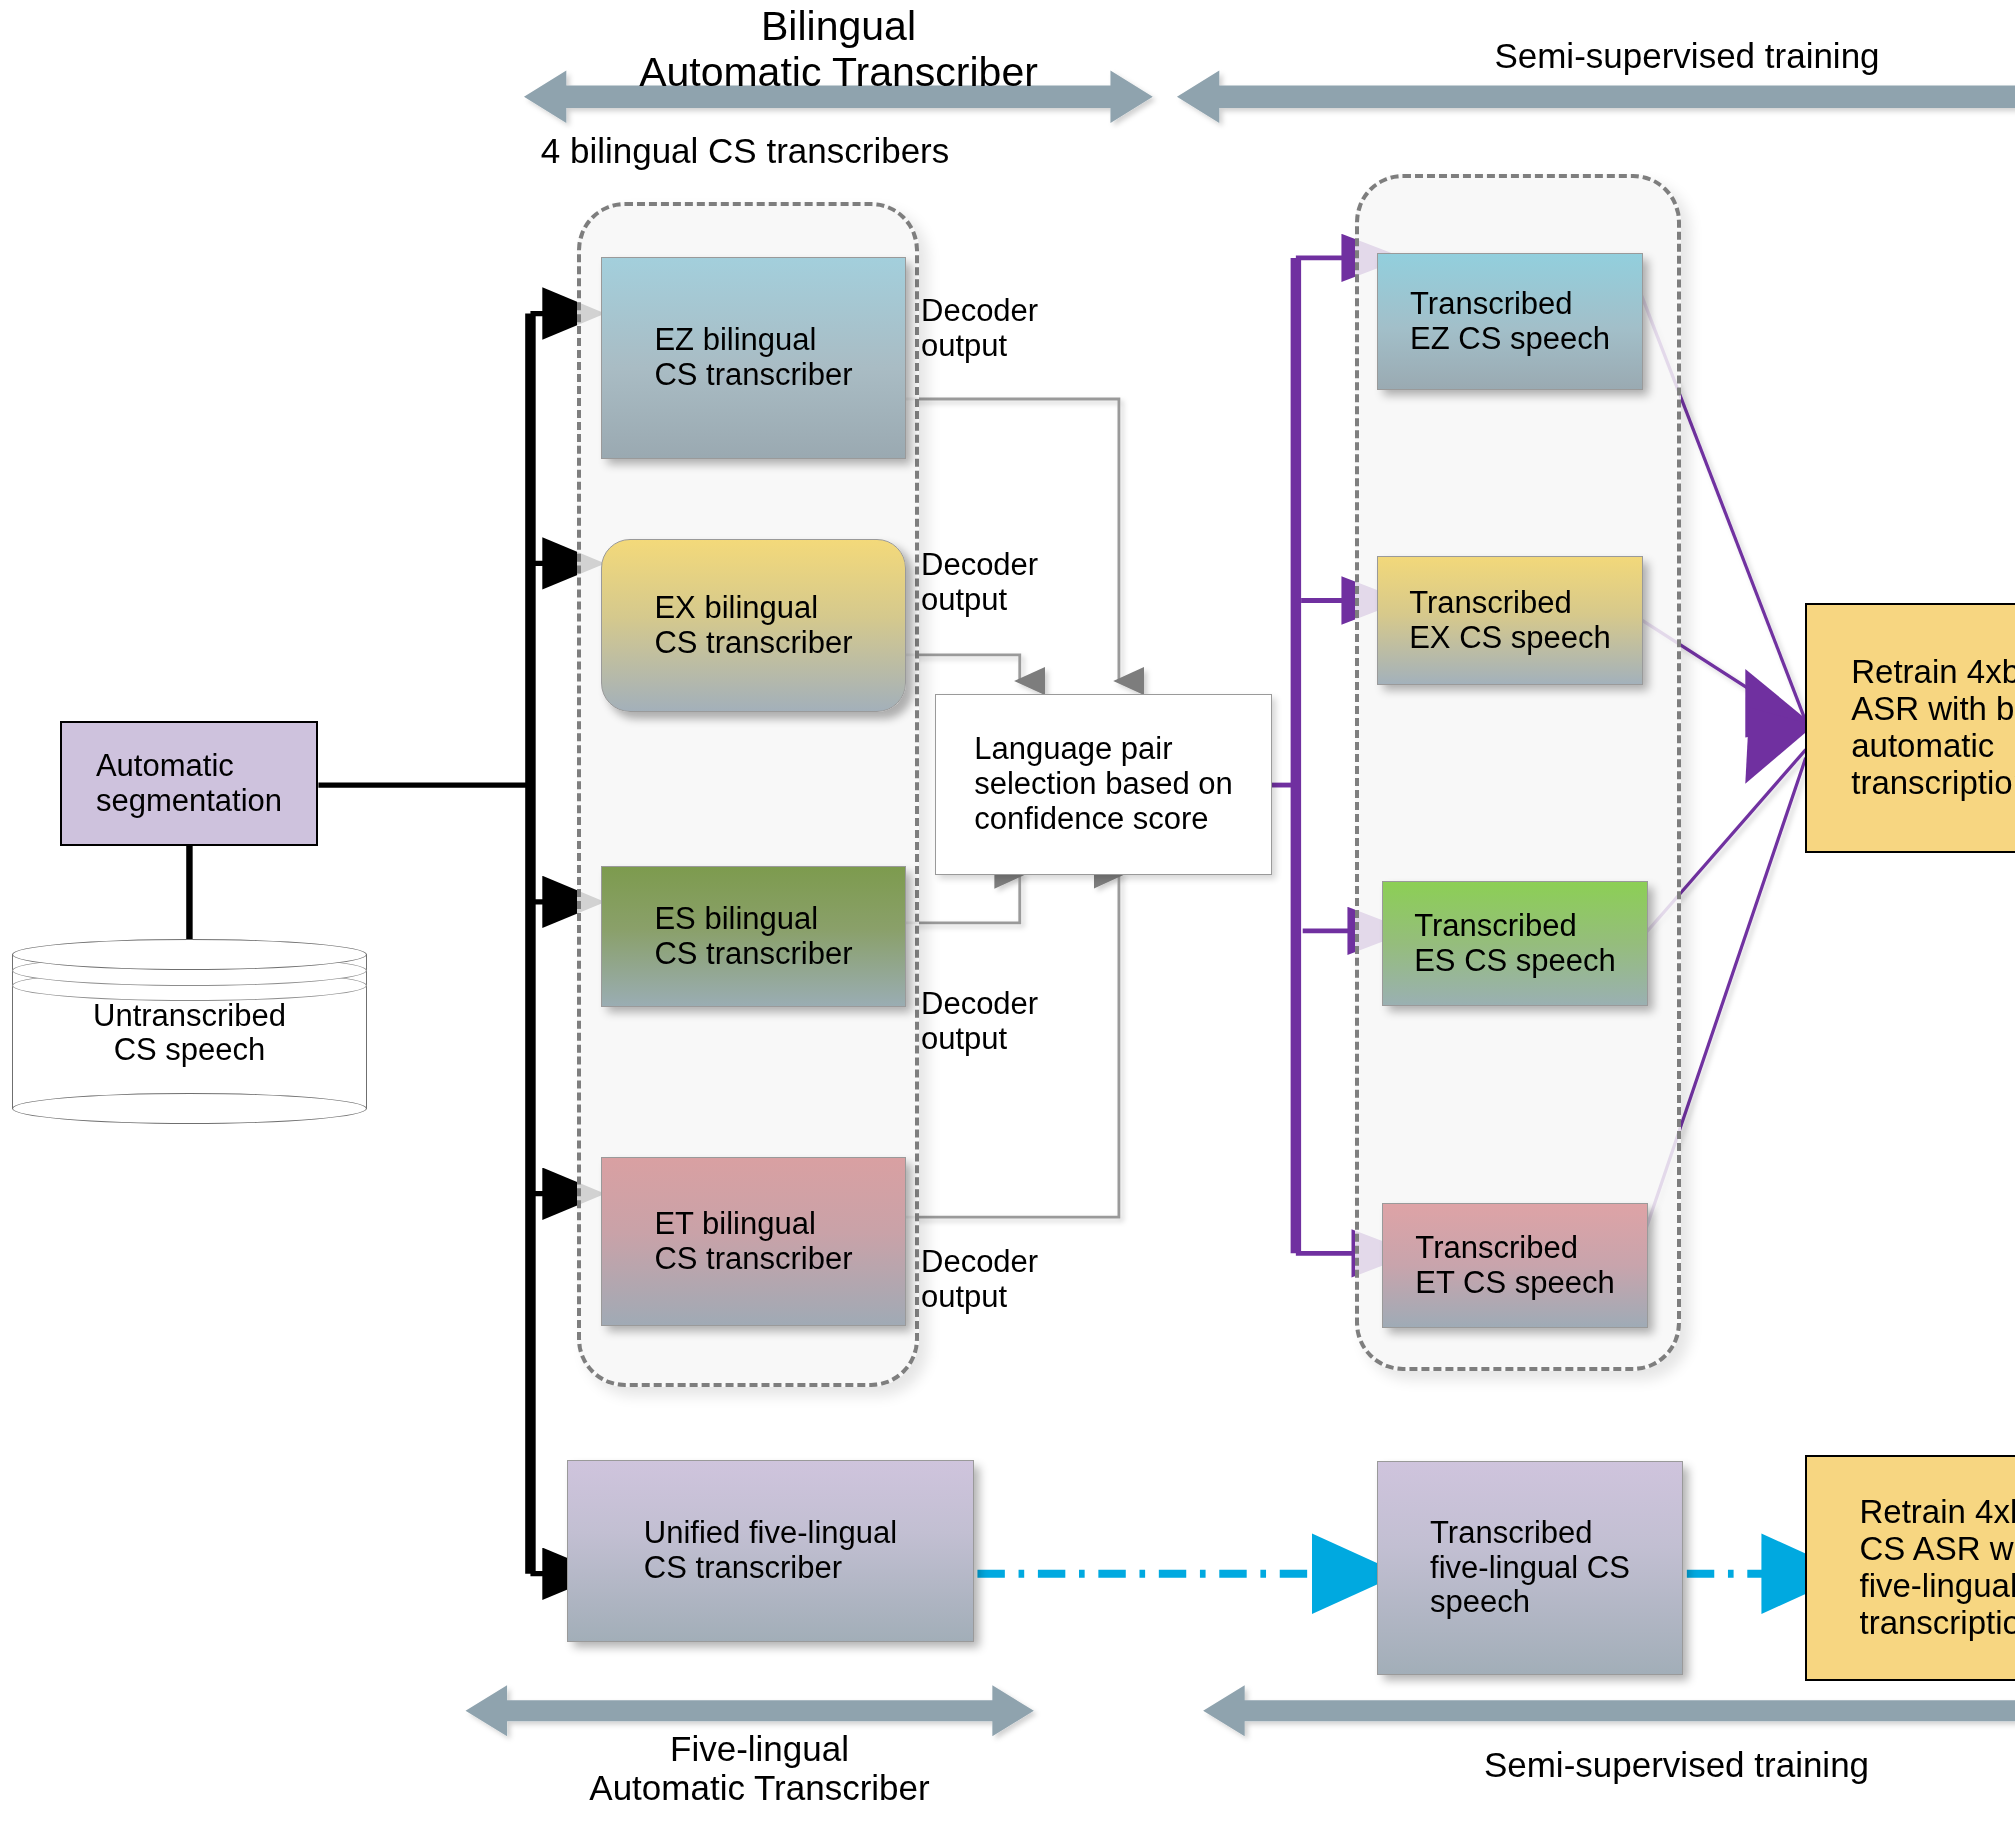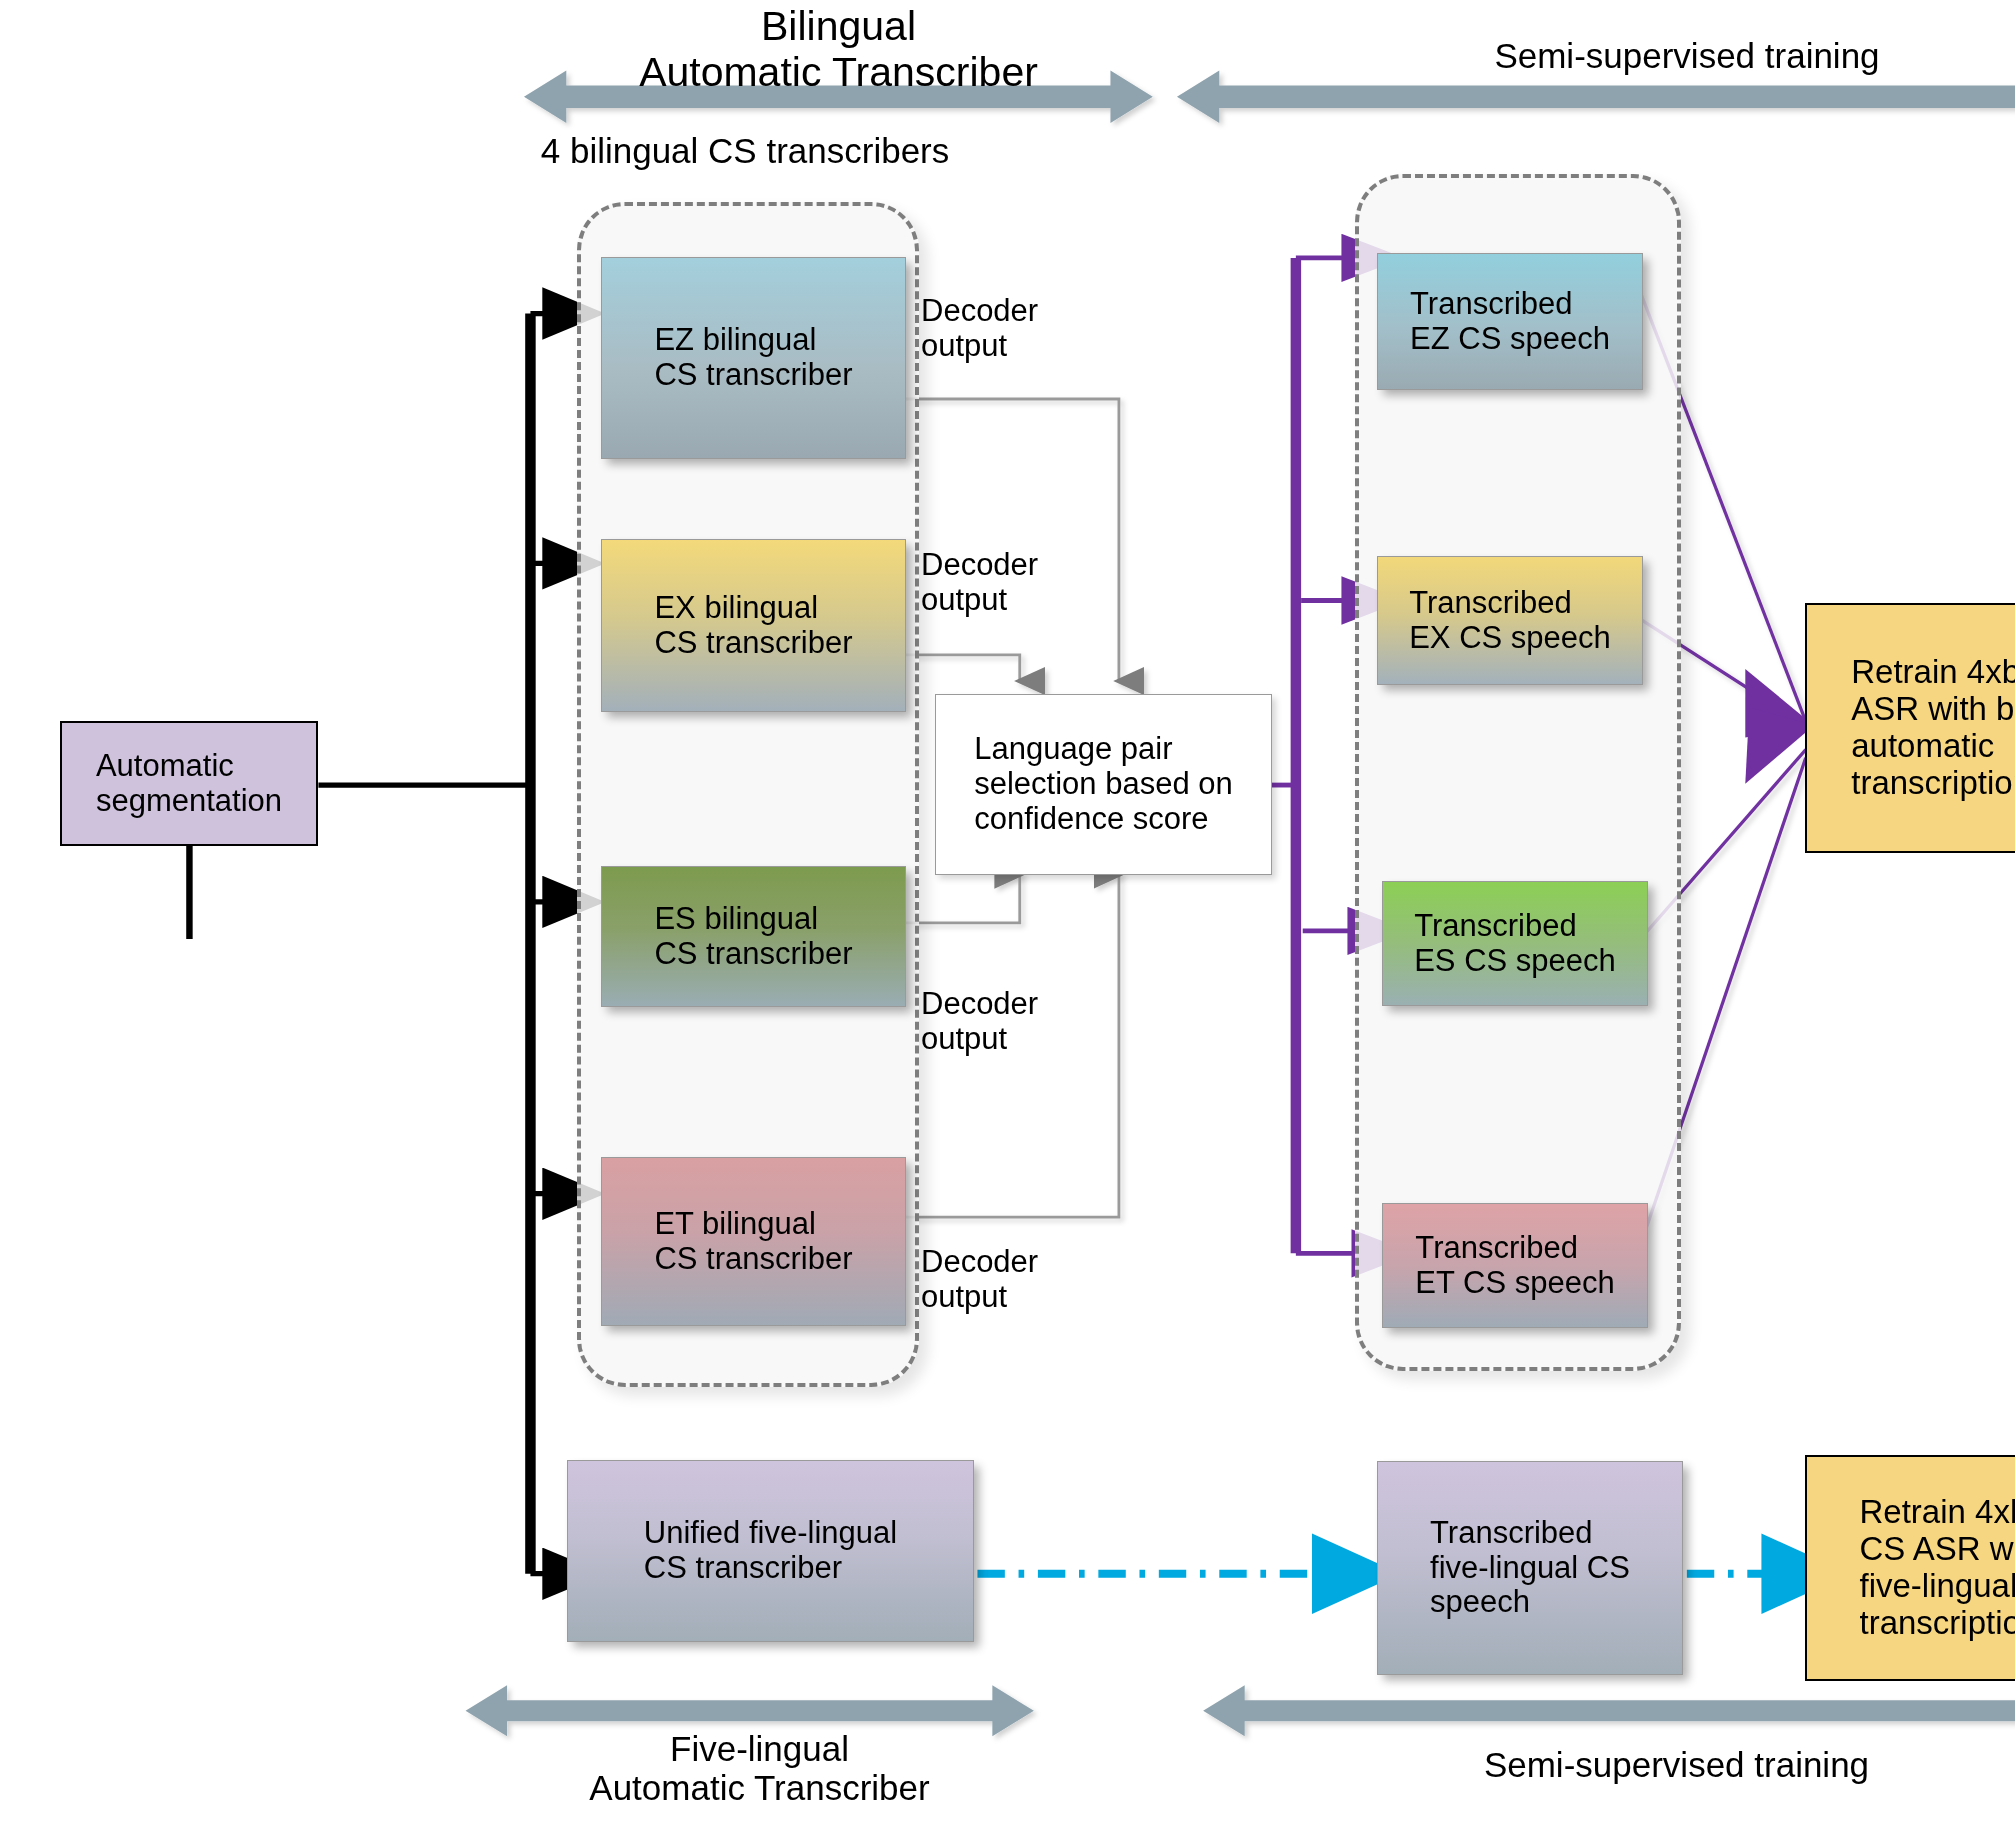--- a/index.html
+++ b/index.html
@@ -201,25 +201,34 @@
   <div class="lbl" style="left:520px;top:4px;width:637px;font-size:41px;">Bilingual
 Automatic Transcriber</div>
 
   <div class="lbl" style="left:1177px;top:36px;width:1020px;font-size:35px;">Semi-supervised training</div>
 
   <div class="lbl" style="left:463px;top:131px;width:564px;font-size:35px;">4 bilingual CS transcribers</div>
 
   <div class="node flatbox purple" style="left:60px;top:721px;width:258px;height:125px;font-size:31px;">Automatic
 segmentation</div>
 
+  <div class="cyl" style="left:12px;top:939px;width:355px;height:185px;">
+    <div class="body"></div>
+    <div class="bottom"></div>
+    <div class="top3"></div>
+    <div class="top2"></div>
+    <div class="top"></div>
+    <div class="cyltext" style="font-size:31px;">Untranscribed
+CS speech</div>
+  </div>
 
   <div class="node gbox blue" style="left:601px;top:257px;width:305px;height:202px;font-size:31px;">EZ bilingual
 CS transcriber</div>
 
-  <div class="node gbox gold" style="left:601px;top:539px;width:305px;height:173px;font-size:31px;">EX bilingual
+  <div class="node gbox gold" style="left:601px;top:539px;width:305px;height:173px;font-size:31px;border-radius:29px;">EX bilingual
 CS transcriber</div>
 
   <div class="node gbox green" style="left:601px;top:866px;width:305px;height:141px;font-size:31px;">ES bilingual
 CS transcriber</div>
 
   <div class="node gbox rose" style="left:601px;top:1157px;width:305px;height:169px;font-size:31px;">ET bilingual
 CS transcriber</div>
 
   <div class="lbl" style="left:921px;top:294px;width:169px;font-size:31px;text-align:left;">Decoder
 output</div>

